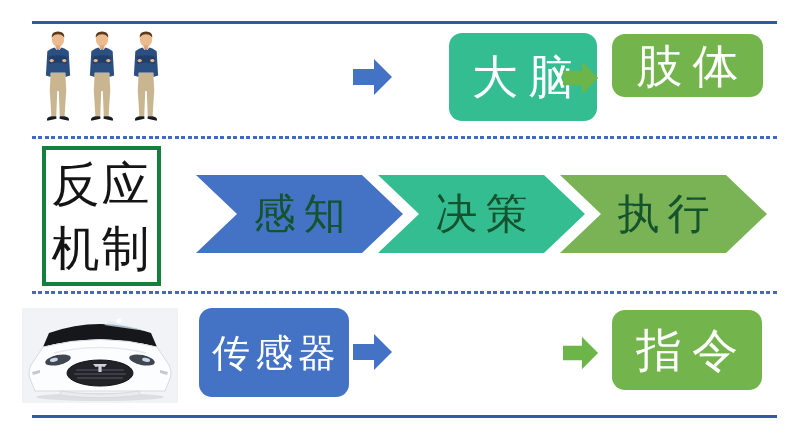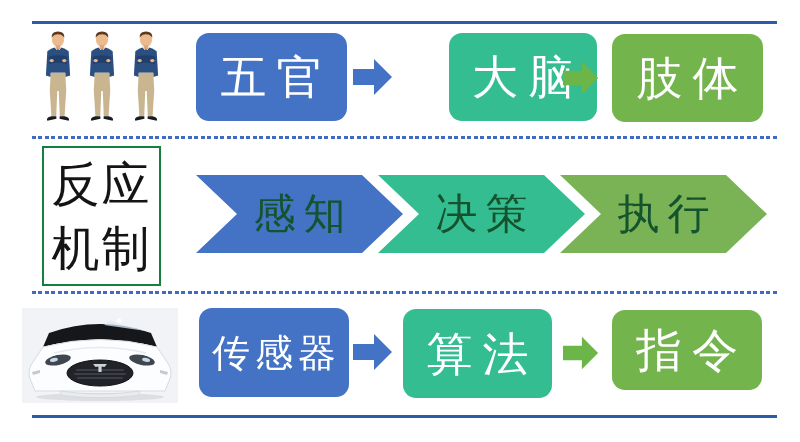--- a/index.html
+++ b/index.html
@@ -22,21 +22,21 @@
     display:flex;align-items:center;justify-content:center;
   }
   .chevron svg{position:absolute;left:0;top:0;width:100%;height:100%;}
   .chev-label{
     position:relative;color:#14532d;font-size:42px;letter-spacing:8px;text-indent:8px;
     white-space:nowrap;line-height:1;
   }
   .arrow{position:absolute;}
   .frame{
     position:absolute;left:42px;top:146px;width:119px;height:140px;
-    border:2px solid #15803d;background:#ffffff;box-sizing:border-box;
+    border:4px solid #15803d;background:#ffffff;box-sizing:border-box;
     display:flex;flex-direction:column;align-items:center;justify-content:center;
   }
   .frame-line{
     color:#141414;font-size:48px;line-height:64px;letter-spacing:2px;white-space:nowrap;
   }
   .icon-wrap{position:absolute;}
   .hidden-defs{position:absolute;width:0;height:0;overflow:hidden;}
 </style>
 </head>
 <body>
@@ -68,41 +68,38 @@
   <div class="hline solid" style="left:32px;top:415px;width:745px;"></div>
 
   <div class="icon-wrap" style="left:38px;top:30px;width:128px;height:97px;">
     <svg width="128" height="97" viewBox="0 0 128 97">
       <use href="#man-symbol" x="0" y="0" width="40" height="97"></use>
       <use href="#man-symbol" x="44" y="0" width="40" height="97"></use>
       <use href="#man-symbol" x="88" y="0" width="40" height="97"></use>
     </svg>
   </div>
 
-  <div class="step-box" style="left: 196px; top: 33px; width: 151px; height: 88px; background: rgb(68, 114, 196);">
-    <span class="step-label">五官</span>
-  </div>
 
   <div class="arrow" style="left:353px;top:57px;width:40px;height:40px;">
     <svg width="40" height="40" viewBox="0 0 40 40">
       <polygon points="0,12 21,12 21,2 39,20 21,38 21,28 0,28" fill="#4472C4"></polygon>
     </svg>
   </div>
 
   <div class="step-box" style="left: 403px; top: 33px; width: 148px; height: 88px; background: rgb(53, 189, 146); margin-left: 46px;">
     <span class="step-label">大脑</span>
   </div>
 
   <div class="arrow" style="left:562px;top:60px;width:38px;height:36px;">
     <svg width="38" height="36" viewBox="0 0 40 40">
       <polygon points="0,12 21,12 21,2 39,20 21,38 21,28 0,28" fill="#6CB649"></polygon>
     </svg>
   </div>
 
-  <div class="step-box" style="left: 612px; top: 34px; width: 151px; height: 88px; background: rgb(116, 180, 76);">
+  <div class="step-box" style="left: 612px; top: 34px; width: 151px; height: 63px; background: rgb(116, 180, 76);">
     <span class="step-label">肢体</span>
   </div>
 
   <div class="frame">
     <div class="frame-line">反应</div>
     <div class="frame-line">机制</div>
   </div>
 
   <div class="chevron" style="left:196px;">
     <svg viewBox="0 0 207 78" preserveAspectRatio="none">
@@ -158,23 +155,20 @@
   <div class="step-box" style="left: 193px; top: 308px; width: 150px; height: 89px; background: rgb(68, 114, 196); margin-left: 6px;">
     <span class="step-label small">传感器</span>
   </div>
 
   <div class="arrow" style="left:353px;top:332px;width:40px;height:40px;">
     <svg width="40" height="40" viewBox="0 0 40 40">
       <polygon points="0,12 21,12 21,2 39,20 21,38 21,28 0,28" fill="#4472C4"></polygon>
     </svg>
   </div>
 
-  <div class="step-box" style="left: 403px; top: 309px; width: 149px; height: 89px; background: rgb(53, 189, 146);">
-    <span class="step-label">算法</span>
-  </div>
 
   <div class="arrow" style="left:562px;top:335px;width:38px;height:36px;">
     <svg width="38" height="36" viewBox="0 0 40 40">
       <polygon points="0,12 21,12 21,2 39,20 21,38 21,28 0,28" fill="#6CB649"></polygon>
     </svg>
   </div>
 
   <div class="step-box" style="left: 612px; top: 310px; width: 150px; height: 80px; background: rgb(116, 180, 76);">
     <span class="step-label">指令</span>
   </div>

